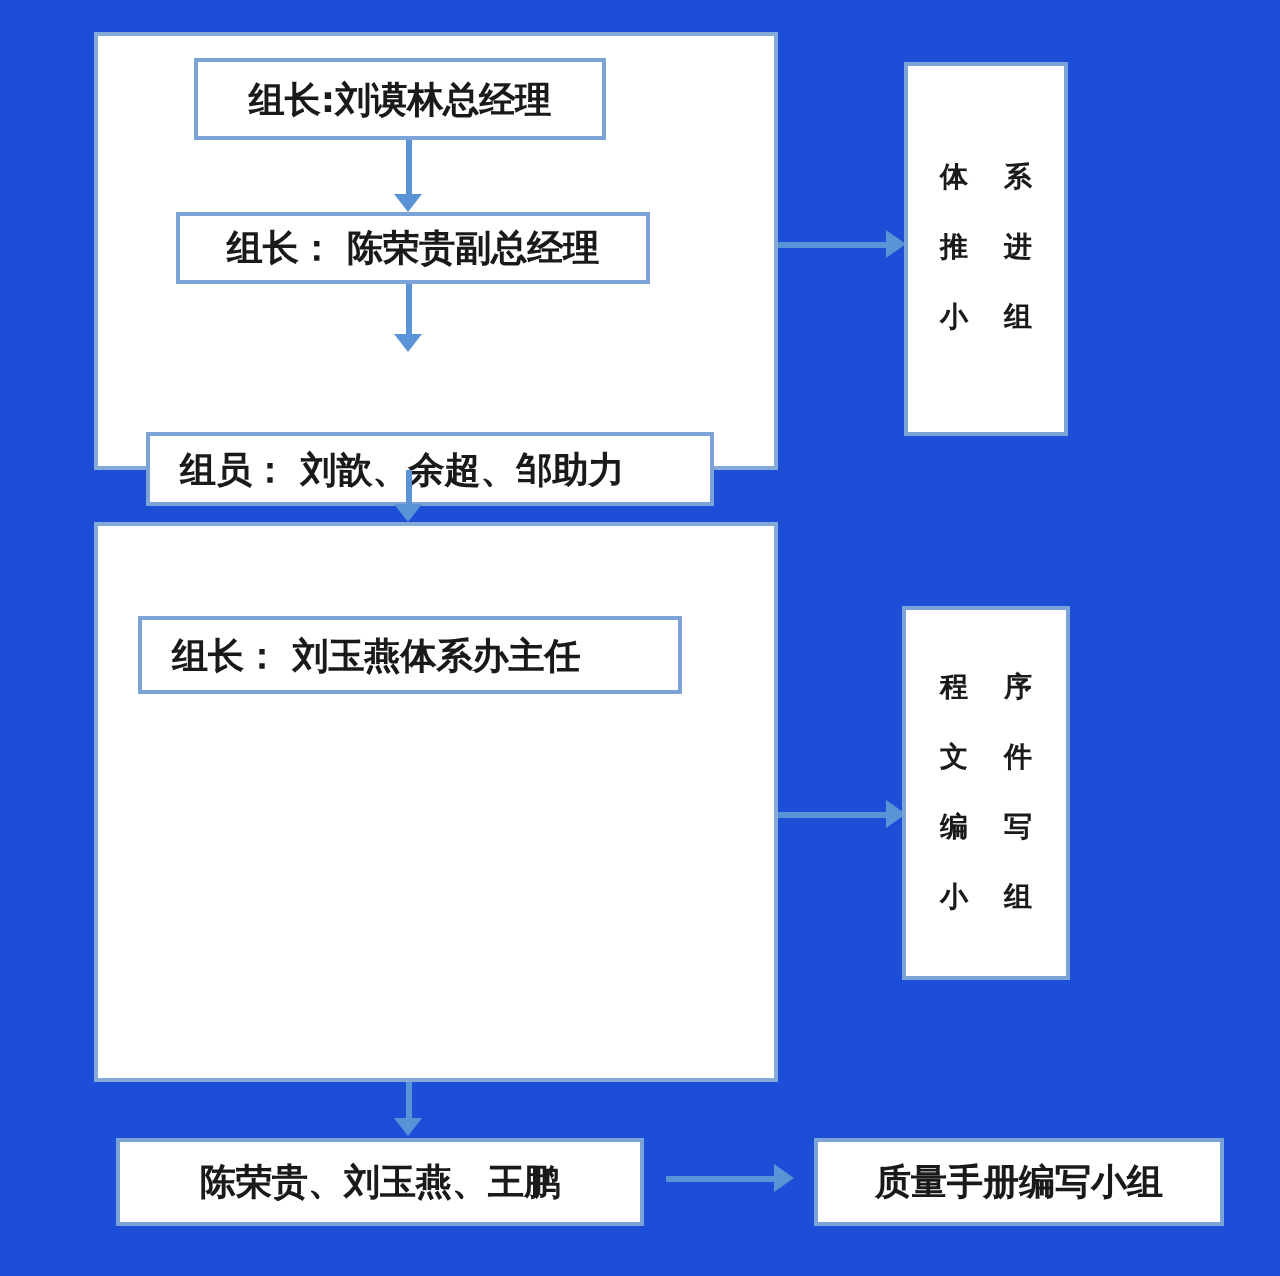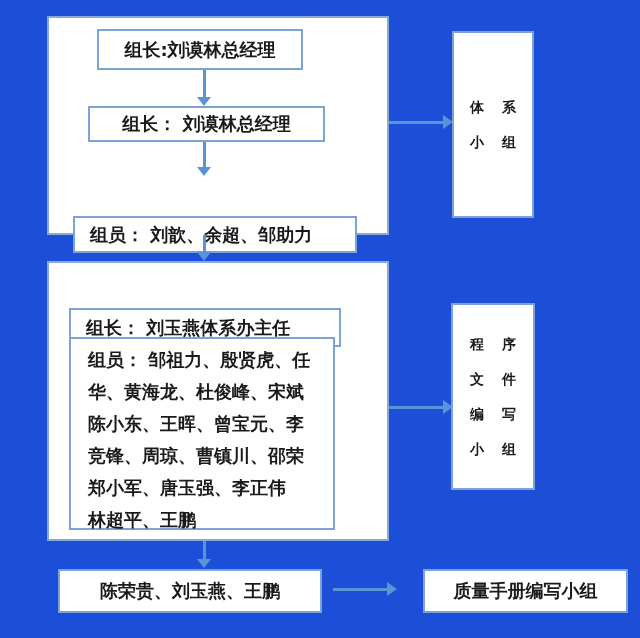--- a/index.html
+++ b/index.html
@@ -69,59 +69,54 @@
   <div class="box center" style="left:97px; top:29px; width:206px; height:41px;">
     <span>组长:刘谟林总经理</span>
   </div>
 
   <div class="varrow" style="left:197px; top:70px; height:36px;">
     <div class="stem" style="height:28px;"></div>
     <div class="head"></div>
   </div>
 
   <div class="box center" style="left:88px; top:106px; width:237px; height:36px;">
-    <span>组长： 刘谟林总经理</span>
+    <span>组长： 陈荣贵副总经理</span>
   </div>
 
   <div class="varrow" style="left:197px; top:142px; height:34px;">
     <div class="stem" style="height:26px;"></div>
     <div class="head"></div>
   </div>
 
   <div class="box leftpad" style="left:73px; top:176px; width:284px; height:37px;">
     <span>组员： 刘歆、余超、邹助力</span>
   </div>
 
   <div class="harrow" style="left:389px; top:115px; width:64px;">
     <div class="stem" style="width:55px;"></div>
     <div class="head"></div>
   </div>
 
   <div class="box team-box" style="left:452px; top:31px; width:82px; height:187px;">
     <div class="vline">体系</div>
+    <div class="vline">推进</div>
     <div class="vline">小组</div>
   </div>
 
   <div class="varrow" style="left:197px; top:235px; height:26px;">
     <div class="stem" style="height:18px;"></div>
     <div class="head"></div>
   </div>
 
   <div class="box outer" style="left:47px; top:261px; width:342px; height:280px;"></div>
 
   <div class="box leftpad" style="left:69px; top:268px; width:272px; height:39px;align-items:center;">
     <span>组长： 刘玉燕体系办主任</span>
   </div>
 
-  <div class="box multiline" style="left:69px; top:337px; width:266px; height:193px;">组员： 邹祖力、殷贤虎、任
-华、黄海龙、杜俊峰、宋斌
-陈小东、王晖、曾宝元、李
-竞锋、周琼、曹镇川、邵荣
-郑小军、唐玉强、李正伟
-林超平、王鹏</div>
 
   <div class="harrow" style="left:389px; top:400px; width:64px;">
     <div class="stem" style="width:55px;"></div>
     <div class="head"></div>
   </div>
 
   <div class="box team-box" style="left:451px; top:303px; width:84px; height:187px;">
     <div class="vline">程序</div>
     <div class="vline">文件</div>
     <div class="vline">编写</div>
@@ -135,17 +130,17 @@
 
   <div class="box center" style="left:58px; top:569px; width:264px; height:44px;">
     <span>陈荣贵、刘玉燕、王鹏</span>
   </div>
 
   <div class="harrow" style="left:333px; top:582px; width:64px;">
     <div class="stem" style="width:55px;"></div>
     <div class="head"></div>
   </div>
 
-  <div class="box center" style="left:423px; top:569px; width:205px; height:44px;">
+  <div class="box center" style="left:407px; top:569px; width:205px; height:44px;">
     <span>质量手册编写小组</span>
   </div>
 
 </div>
 
 </body></html>

